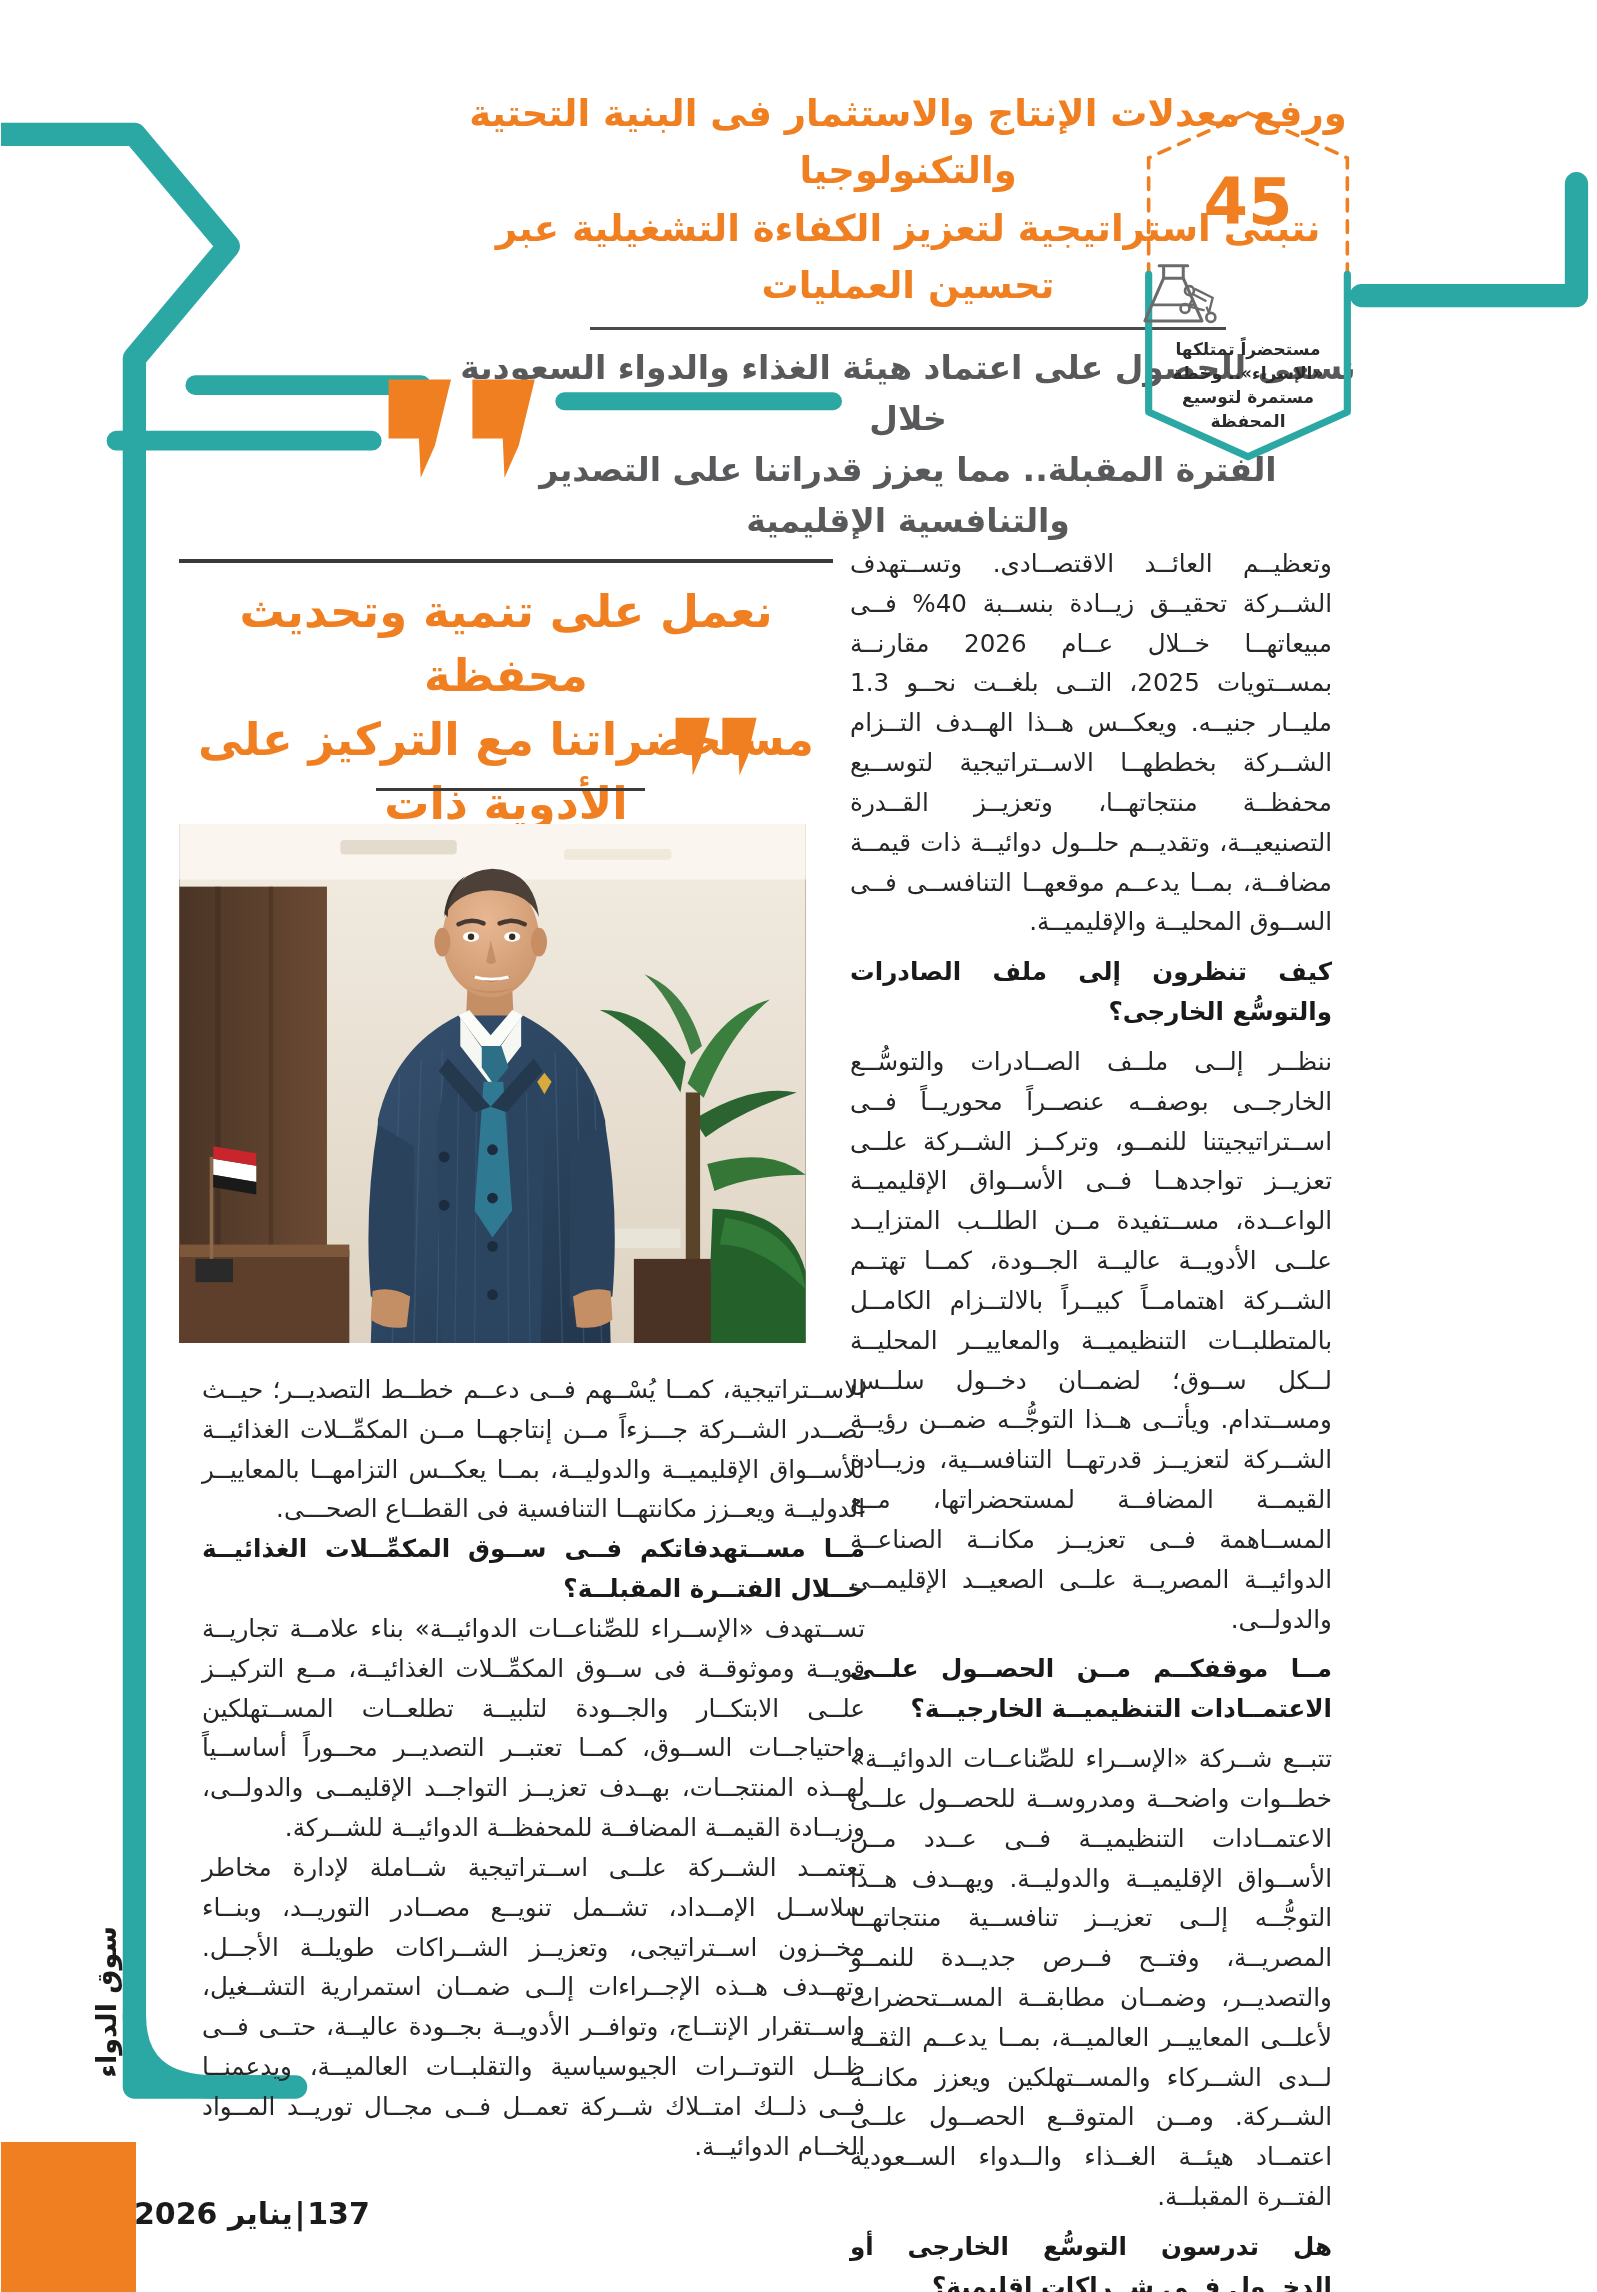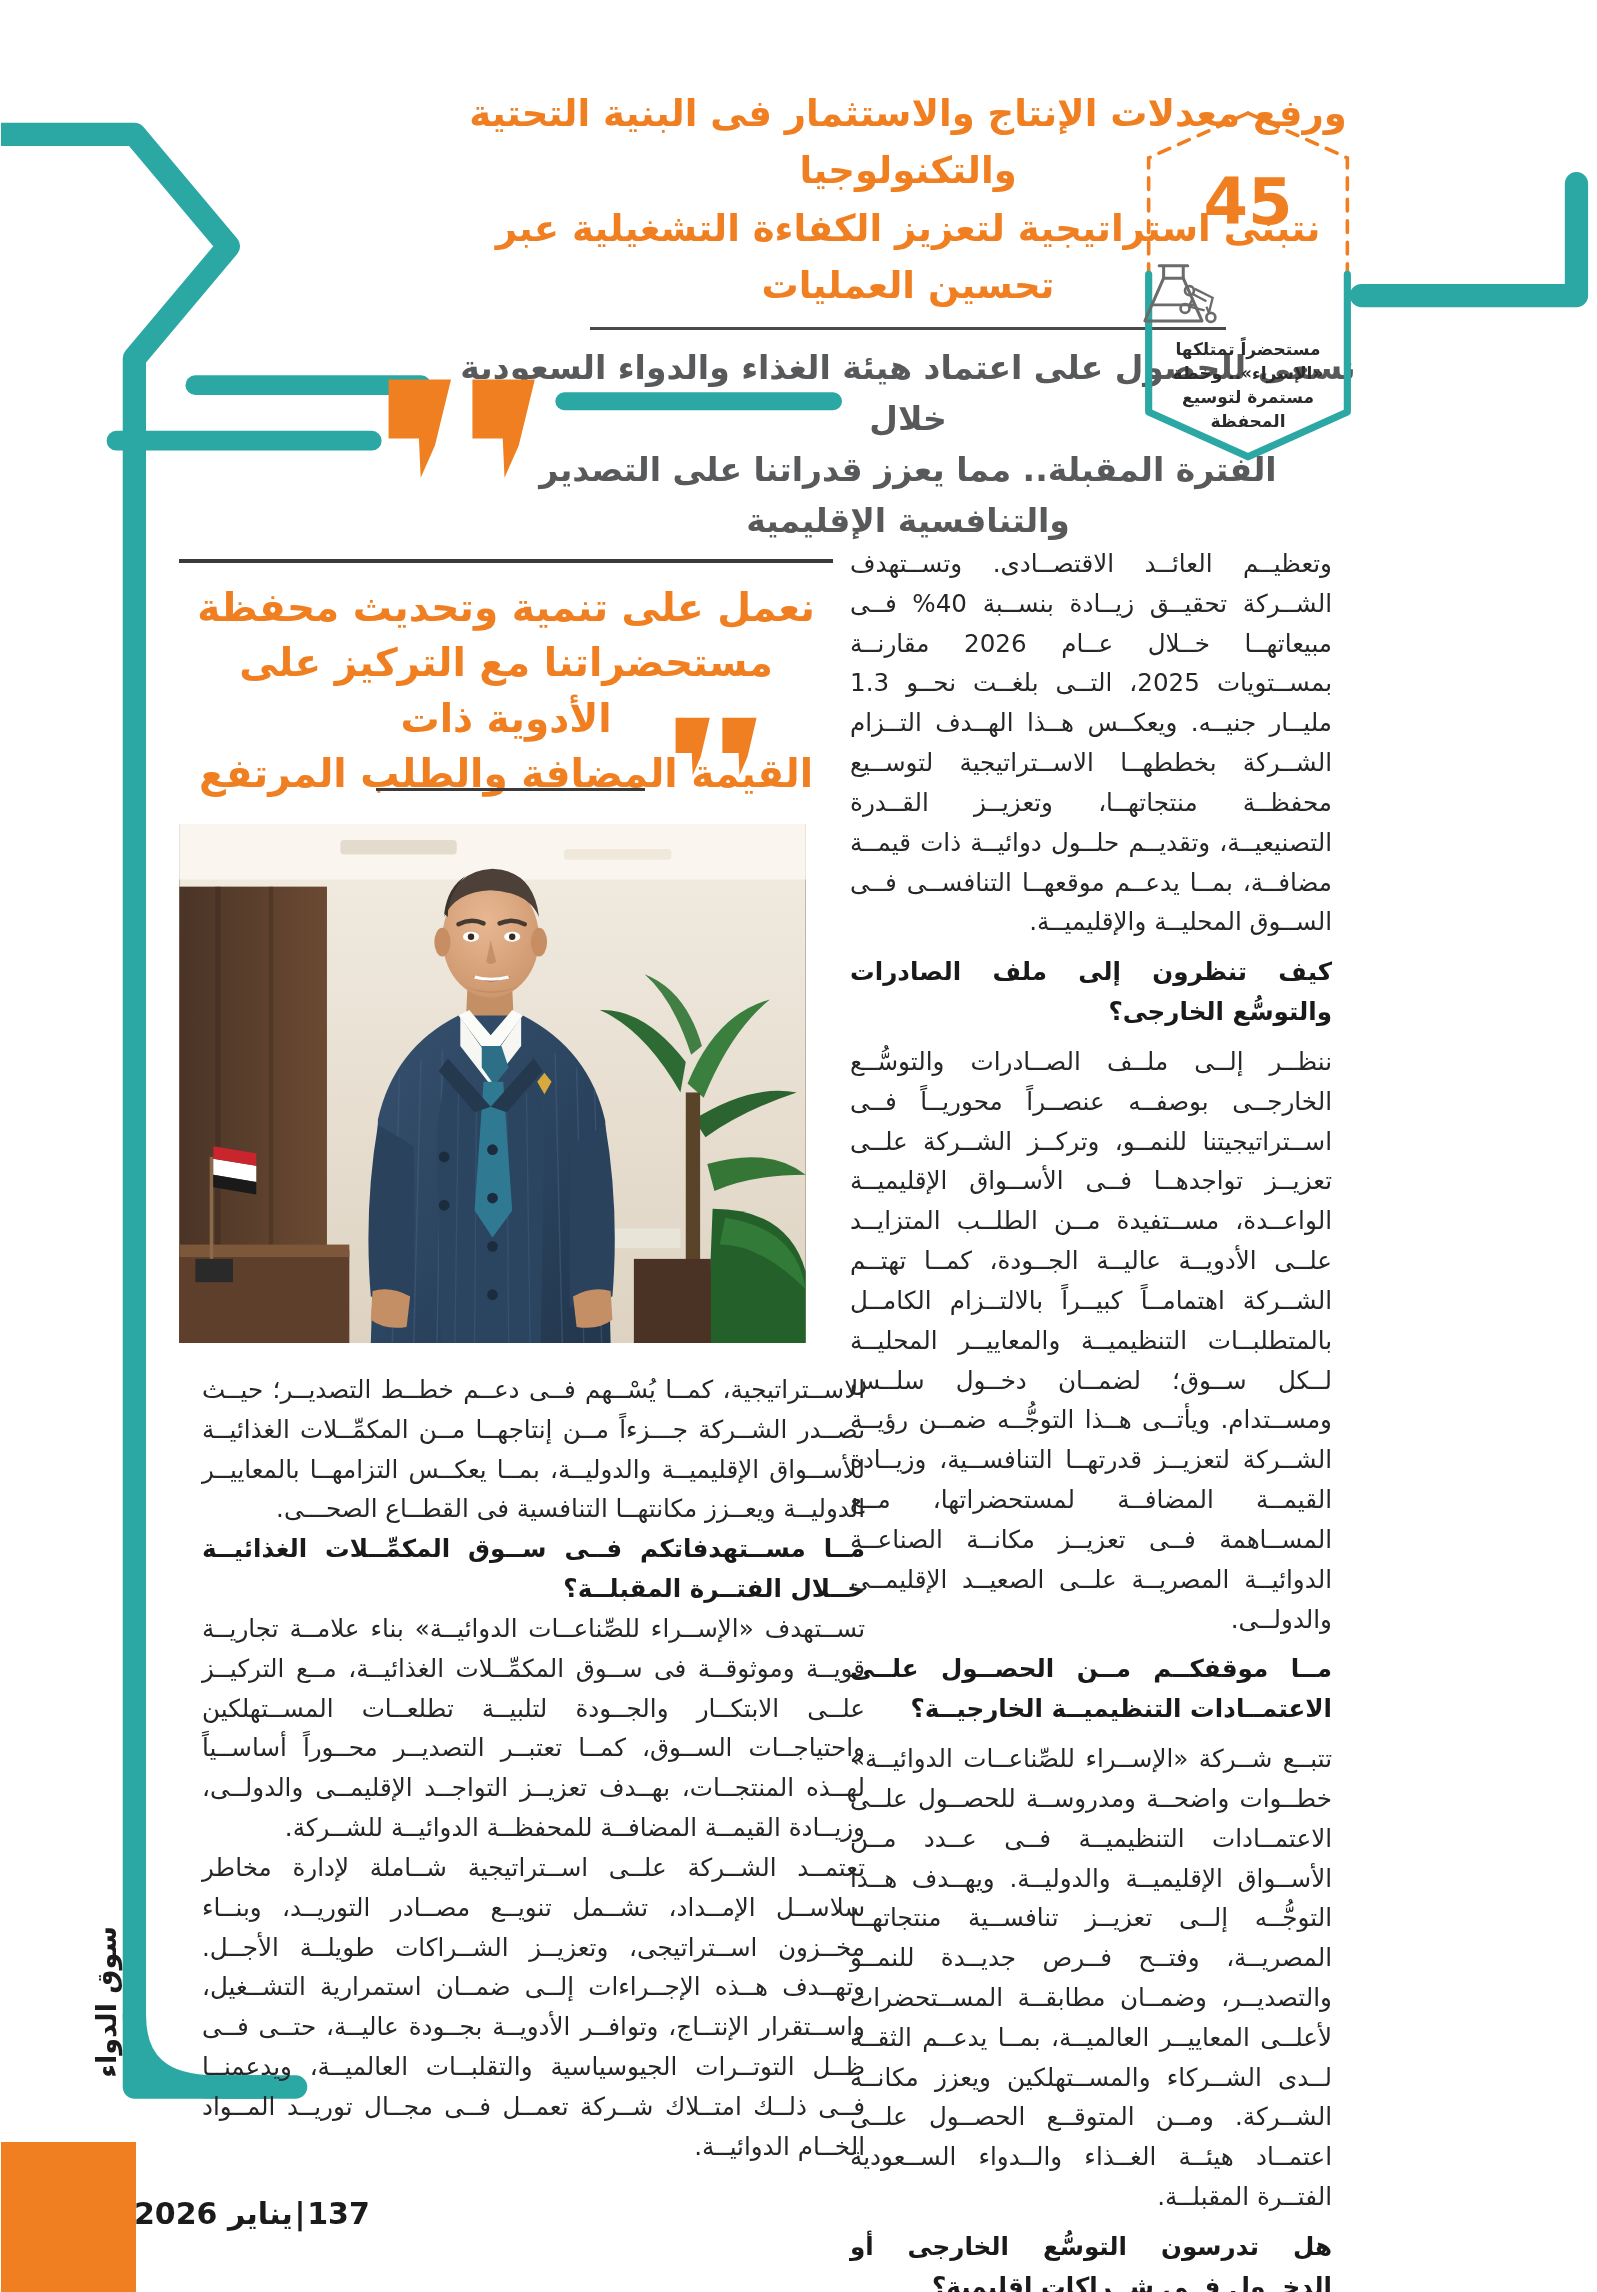--- a/index.html
+++ b/index.html
@@ -99,21 +99,21 @@
   }
 
   .lc-rule {
     position:absolute; left:179px; top:559px;
     width:654px; height:3.6px; background:#3a3a3a;
   }
   .lc-title {
     position:absolute; left:179px; top:580px;
     width:654px;
     color:#F07F22;
-    font-size:39px; font-weight:bold;
+    font-size:45px; font-weight:bold;
     line-height:1.42;
     text-align:center; direction:rtl;
   }
   .lc-rule2 {
     position:absolute; left:376px; top:788px;
     width:269px; height:2.7px; background:#3a3a3a;
   }
 
   .portrait {
     position:absolute; left:179px; top:824px;

